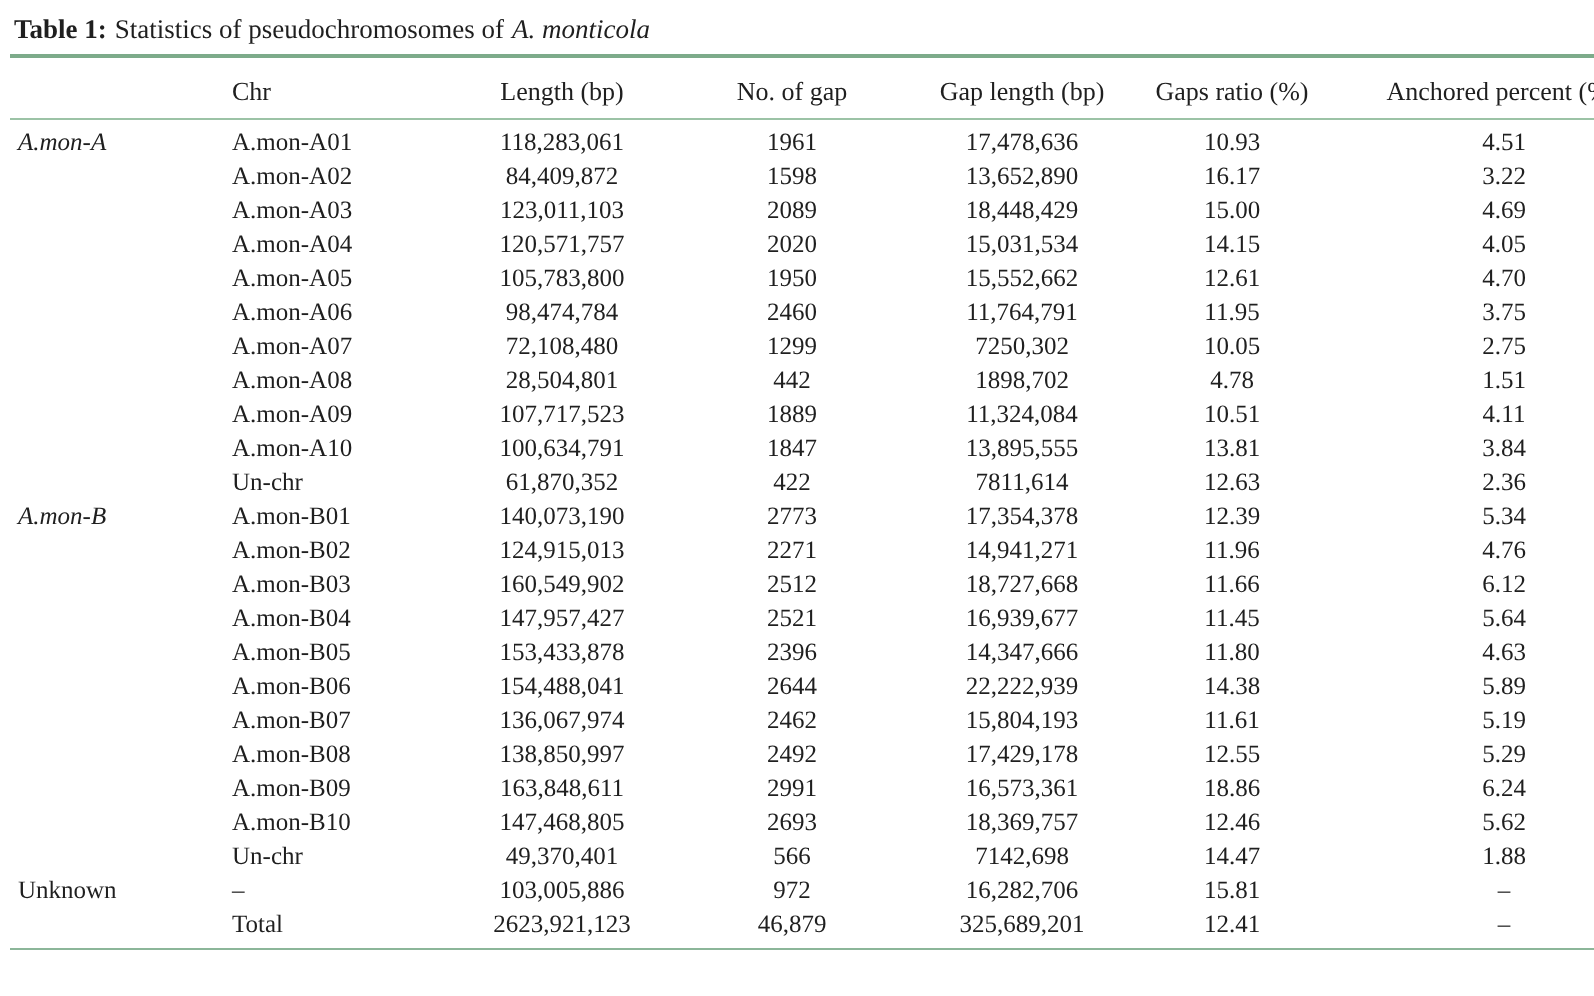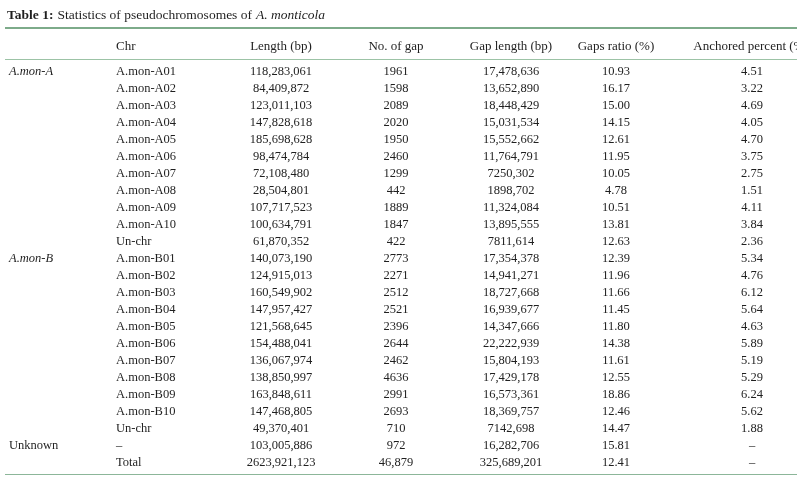--- a/index.html
+++ b/index.html
@@ -108,30 +108,30 @@
           <td class="c1 left">A.mon-A03</td>
           <td class="c2 num">123,011,103</td>
           <td class="c3 num">2089</td>
           <td class="c4 num">18,448,429</td>
           <td class="c5 num">15.00</td>
           <td class="c6 num">4.69</td>
         </tr>
         <tr>
           <td class="c0 left"></td>
           <td class="c1 left">A.mon-A04</td>
-          <td class="c2 num">147,828,618</td>
+          <td class="c2 num">120,571,757</td>
           <td class="c3 num">2020</td>
           <td class="c4 num">15,031,534</td>
           <td class="c5 num">14.15</td>
           <td class="c6 num">4.05</td>
         </tr>
         <tr>
           <td class="c0 left"></td>
           <td class="c1 left">A.mon-A05</td>
-          <td class="c2 num">185,698,628</td>
+          <td class="c2 num">105,783,800</td>
           <td class="c3 num">1950</td>
           <td class="c4 num">15,552,662</td>
           <td class="c5 num">12.61</td>
           <td class="c6 num">4.70</td>
         </tr>
         <tr>
           <td class="c0 left"></td>
           <td class="c1 left">A.mon-A06</td>
           <td class="c2 num">98,474,784</td>
           <td class="c3 num">2460</td>
@@ -216,21 +216,21 @@
           <td class="c1 left">A.mon-B04</td>
           <td class="c2 num">147,957,427</td>
           <td class="c3 num">2521</td>
           <td class="c4 num">16,939,677</td>
           <td class="c5 num">11.45</td>
           <td class="c6 num">5.64</td>
         </tr>
         <tr>
           <td class="c0 left"></td>
           <td class="c1 left">A.mon-B05</td>
-          <td class="c2 num">121,568,645</td>
+          <td class="c2 num">153,433,878</td>
           <td class="c3 num">2396</td>
           <td class="c4 num">14,347,666</td>
           <td class="c5 num">11.80</td>
           <td class="c6 num">4.63</td>
         </tr>
         <tr>
           <td class="c0 left"></td>
           <td class="c1 left">A.mon-B06</td>
           <td class="c2 num">154,488,041</td>
           <td class="c3 num">2644</td>
@@ -244,21 +244,21 @@
           <td class="c2 num">136,067,974</td>
           <td class="c3 num">2462</td>
           <td class="c4 num">15,804,193</td>
           <td class="c5 num">11.61</td>
           <td class="c6 num">5.19</td>
         </tr>
         <tr>
           <td class="c0 left"></td>
           <td class="c1 left">A.mon-B08</td>
           <td class="c2 num">138,850,997</td>
-          <td class="c3 num">4636</td>
+          <td class="c3 num">2492</td>
           <td class="c4 num">17,429,178</td>
           <td class="c5 num">12.55</td>
           <td class="c6 num">5.29</td>
         </tr>
         <tr>
           <td class="c0 left"></td>
           <td class="c1 left">A.mon-B09</td>
           <td class="c2 num">163,848,611</td>
           <td class="c3 num">2991</td>
           <td class="c4 num">16,573,361</td>
@@ -271,21 +271,21 @@
           <td class="c2 num">147,468,805</td>
           <td class="c3 num">2693</td>
           <td class="c4 num">18,369,757</td>
           <td class="c5 num">12.46</td>
           <td class="c6 num">5.62</td>
         </tr>
         <tr>
           <td class="c0 left"></td>
           <td class="c1 left">Un-chr</td>
           <td class="c2 num">49,370,401</td>
-          <td class="c3 num">710</td>
+          <td class="c3 num">566</td>
           <td class="c4 num">7142,698</td>
           <td class="c5 num">14.47</td>
           <td class="c6 num">1.88</td>
         </tr>
         <tr>
           <td class="c0 left">Unknown</td>
           <td class="c1 left">–</td>
           <td class="c2 num">103,005,886</td>
           <td class="c3 num">972</td>
           <td class="c4 num">16,282,706</td>

